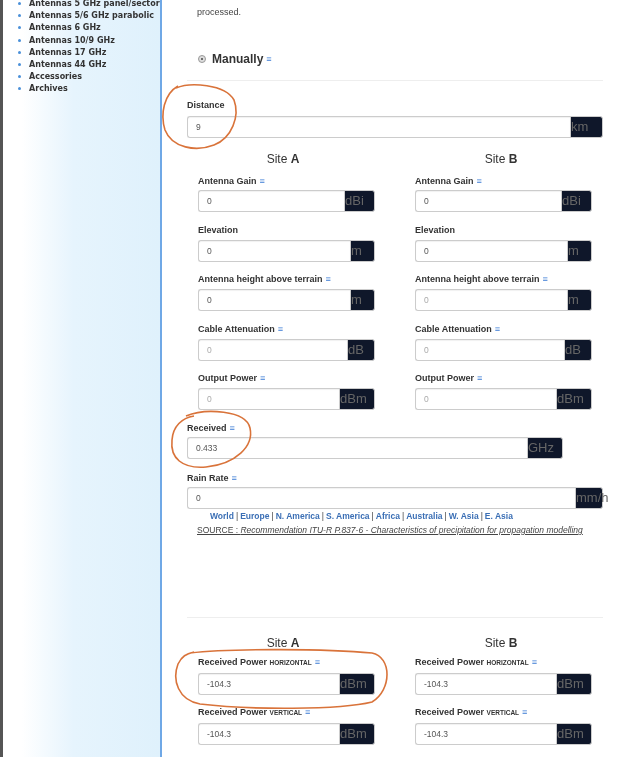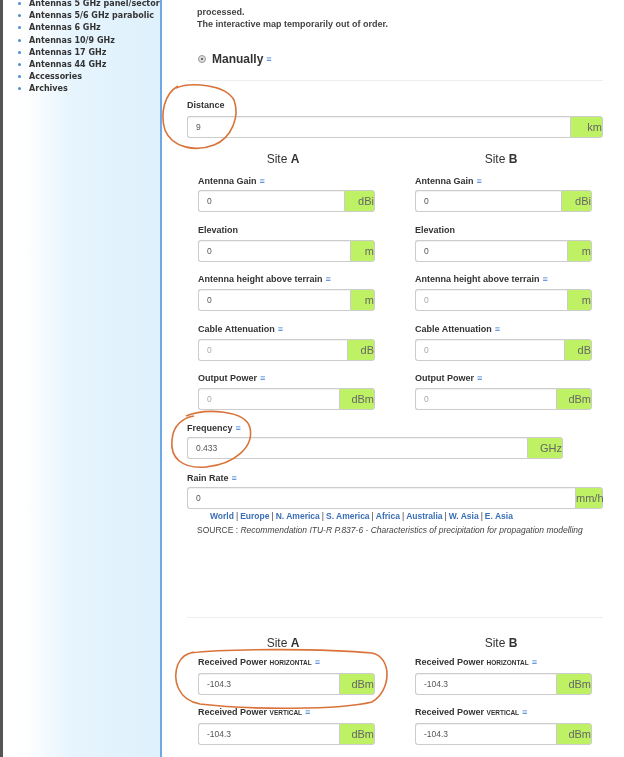--- a/index.html
+++ b/index.html
@@ -11,42 +11,42 @@
     border-left: 3px solid #555;
     border-right: 2px solid #6fa8e6;
     background: linear-gradient(to right, #ffffff 0%, #ffffff 12%, #e6f4fd 45%, #dff1fc 100%);
   }
   .sidebar ul { list-style: none; padding-left: 13px; }
   .sidebar li { position: relative; padding-left: 13px; font-family: "DejaVu Sans", sans-serif; font-weight: bold; font-size: 8px; line-height: 7.6px; color: #333; margin-bottom: 4.6px; }
   .sidebar li .bullet { position: absolute; left: 2px; top: 2px; width: 3px; height: 3px; background: #4a90d9; border-radius: 50%; }
 
   .main { position: absolute; left: 164px; top: 0; width: 460px; height: 757px; }
 
-  .notice { position: absolute; left: 33px; top: 6px; font-size: 9px; color: #444; line-height: 12px; font-weight: bold; }
+  .notice { position: absolute; left: 33px; top: 6px; font-size: 9px; color: #444; line-height: 12px; }
 
   .radio-row { position: absolute; left: 34px; top: 52px; display: flex; align-items: center; }
   .radio { width: 8px; height: 8px; border-radius: 50%; border: 1px solid #999; background: #ddd; position: relative; margin-right: 6px; }
   .radio::after { content: ""; position: absolute; left: 2px; top: 2px; width: 2px; height: 2px; border-radius: 50%; background: #444; }
   .radio-label { font-weight: bold; font-size: 12px; color: #333; }
   .info { color: #3b7bd5; font-weight: normal; margin-left: 3px; font-size: 9px; }
 
   .rule { position: absolute; left: 23px; width: 416px; height: 1px; background: #eee; }
 
   .field-label { position: absolute; font-weight: bold; font-size: 9px; color: #333; }
   .input-group { position: absolute; display: flex; height: 22px; }
   .input-group .inp { flex: 1; border: 1px solid #ccc; border-right: none; border-radius: 3px 0 0 3px; background: #fff; padding-left: 8px; line-height: 20px; font-size: 8.5px; color: #555; box-shadow: inset 0 1px 1px rgba(0,0,0,0.06); }
   .input-group .inp.ph { color: #aaa; }
-  .input-group .addon { border: 1px solid #ccc; border-radius: 0 3px 3px 0; background: #bef264; color: #666; font-size: 11px; line-height: 20px; text-align: right; }
+  .input-group .addon { border: 1px solid #ccc; border-radius: 0 3px 3px 0; background: #0f172a; color: #666; font-size: 13px; line-height: 20px; text-align: left; }
 
   .site-head { position: absolute; font-size: 12px; color: #333; text-align: center; width: 180px; }
   .site-head b { font-weight: bold; }
 
   .region-links { position: absolute; left: 33px; top: 511px; font-size: 8.5px; color: #3b6fb5; font-weight: bold; margin-left: 13px; }
   .region-links .sep { color: #444; font-weight: normal; margin: 0 2px; }
-  .source { position: absolute; left: 33px; top: 523px; width: 395px; font-size: 8.5px; line-height: 14px; color: #444; }
+  .source { position: absolute; left: 33px; top: 523px; width: 395px; font-size: 8.5px; line-height: 14px; color: #444; text-decoration: underline; }
   .source i { font-style: italic; }
 
   .compute-btn { position: absolute; left: 23px; top: 573px; width: 416px; height: 30px; border: 1.5px solid #8f8fe6; border-radius: 3px; background: linear-gradient(#f7f7f7, #e3e3e3); font-size: 12px; color: #333; text-align: center; line-height: 27px; }
 
   .small-caps { font-size: 6.5px; text-transform: uppercase; font-weight: bold; }
 
   .annot { position: absolute; left: 0; top: 0; width: 624px; height: 757px; pointer-events: none; }
 </style>
 </head>
 <body>
@@ -61,21 +61,20 @@
     <li><span class="bullet"></span><span>Antennas 44 GHz</span></li>
     <li><span class="bullet"></span><span>Accessories</span></li>
     <li><span class="bullet"></span><span>Archives</span></li>
   </ul>
 </div>
 
 <div class="main">
 
   <div class="notice">
     <div>processed.</div>
-    <div>The interactive map temporarily out of order.</div>
   </div>
 
   <div class="radio-row">
     <span class="radio"></span>
     <span class="radio-label">Manually</span>
     <span class="info">≡</span>
   </div>
 
   <div class="rule" style="top:80px;"></div>
 
@@ -141,21 +140,21 @@
     <div class="inp ph">0</div>
     <div class="addon" style="width:28px;">dB</div>
   </div>
 
   <div class="field-label" style="left:251px; top:373px;"><span>Output Power</span><span class="info">≡</span></div>
   <div class="input-group" style="left:251px; top:388px; width:177px;">
     <div class="inp ph">0</div>
     <div class="addon" style="width:36px;">dBm</div>
   </div>
 
-  <div class="field-label" style="left:23px; top:423px;"><span>Frequency</span><span class="info">≡</span></div>
+  <div class="field-label" style="left:23px; top:423px;"><span>Received</span><span class="info">≡</span></div>
   <div class="input-group" style="left:23px; top:437px; width:376px;">
     <div class="inp">0.433</div>
     <div class="addon" style="width:36px;">GHz</div>
   </div>
 
   <div class="field-label" style="left:23px; top:473px;"><span>Rain Rate</span><span class="info">≡</span></div>
   <div class="input-group" style="left:23px; top:487px; width:416px;">
     <div class="inp">0</div>
     <div class="addon" style="width:28px;">mm/h</div>
   </div>

